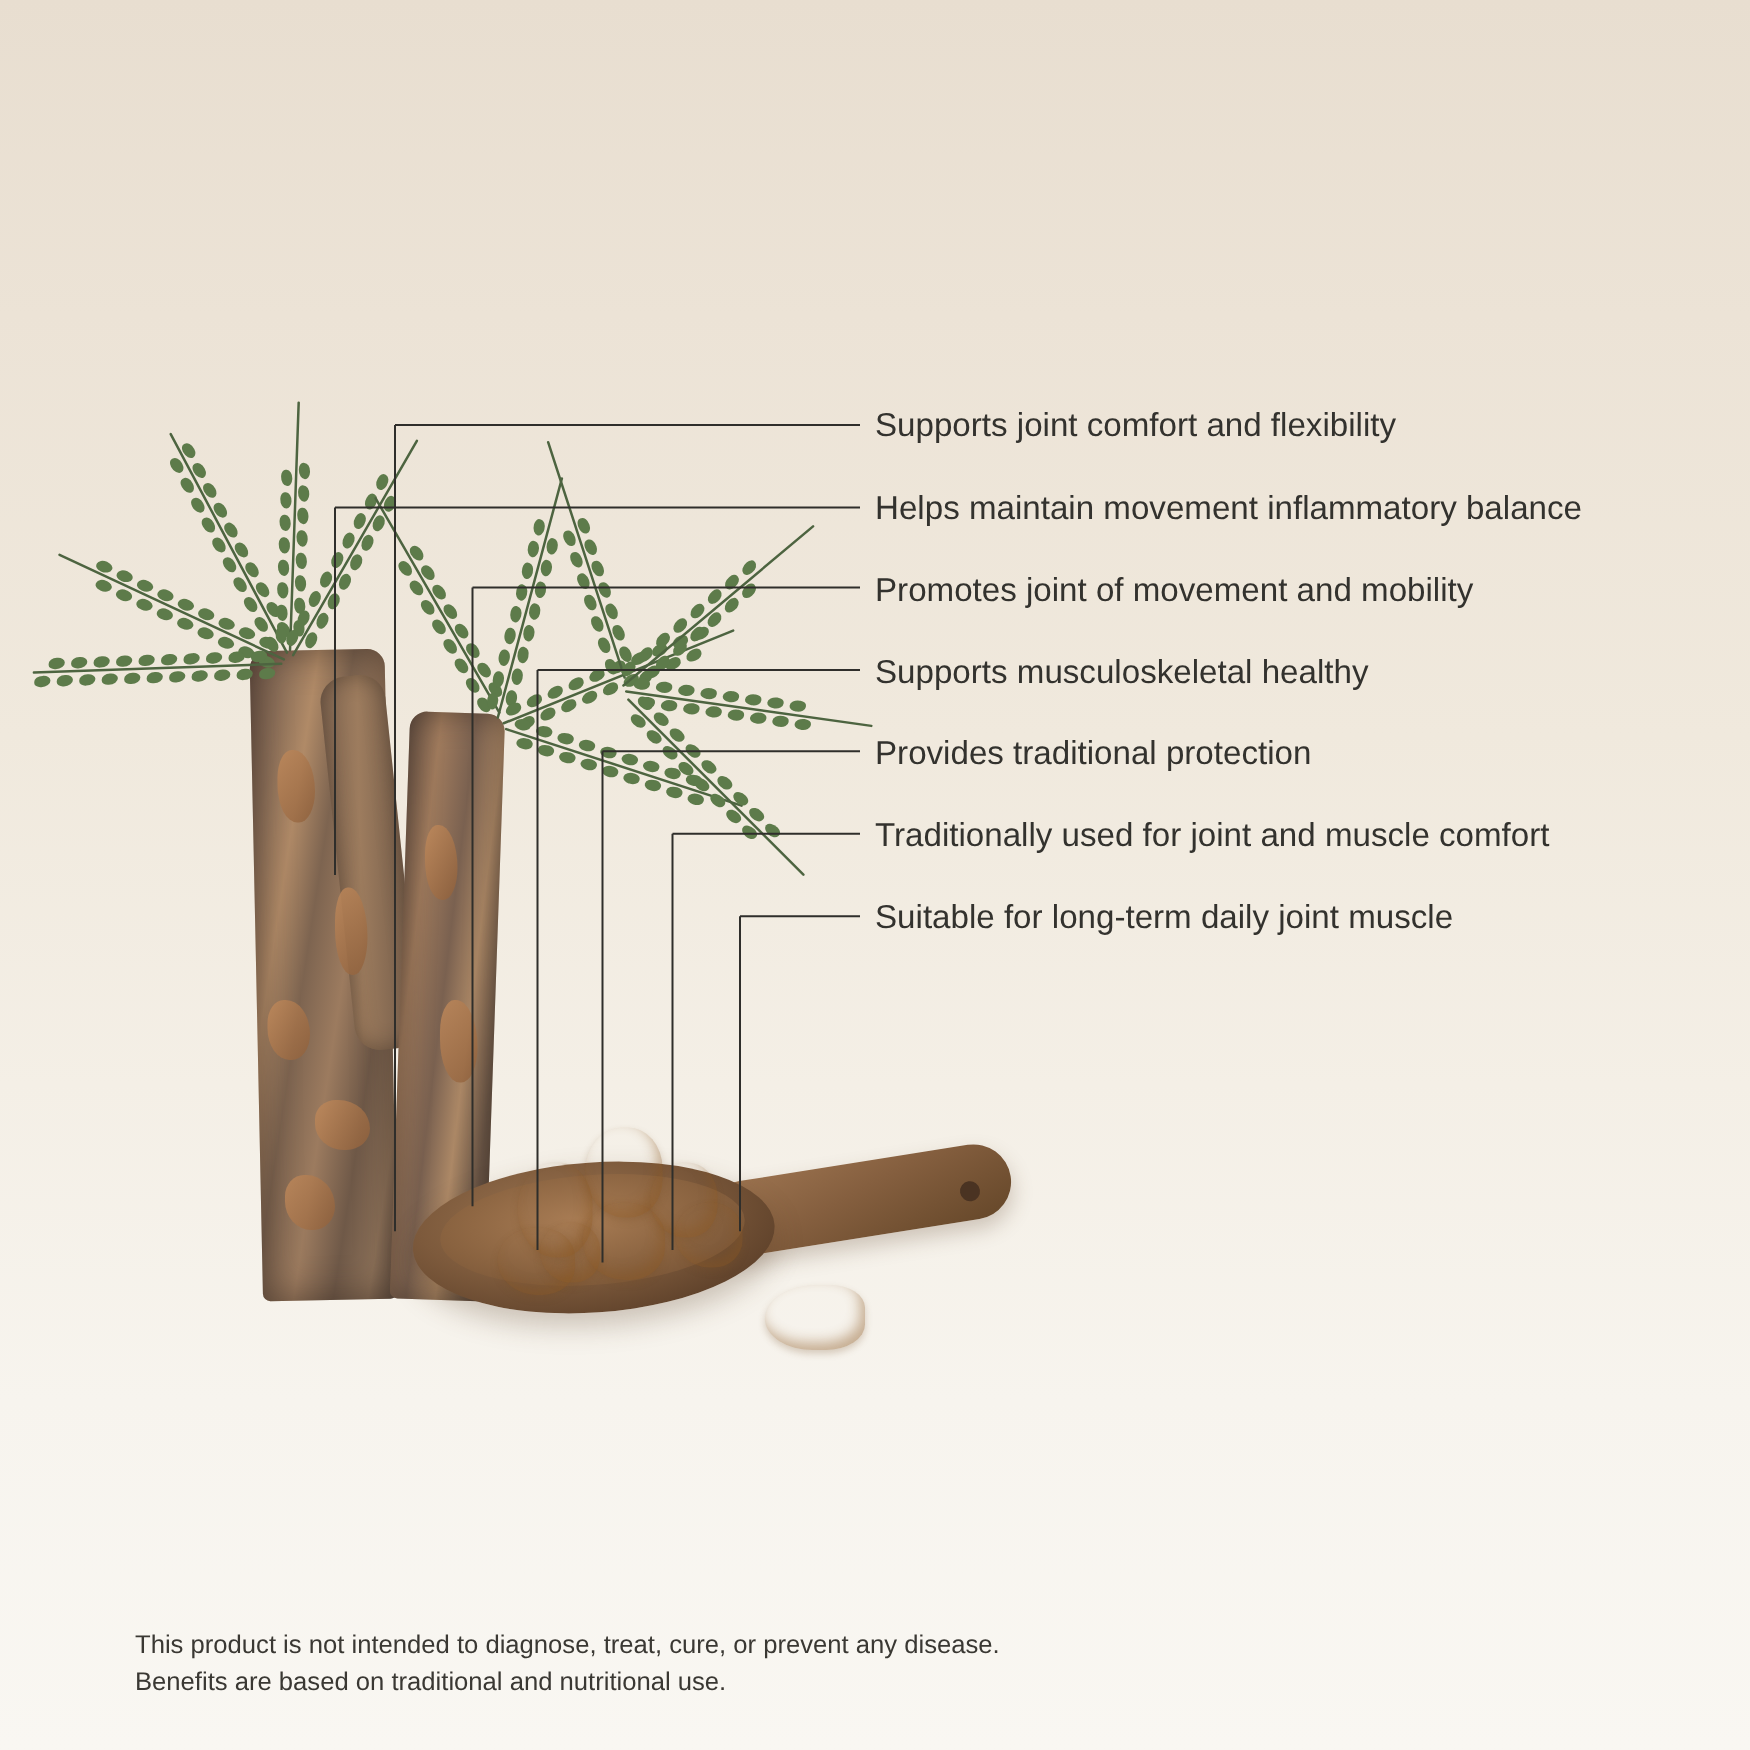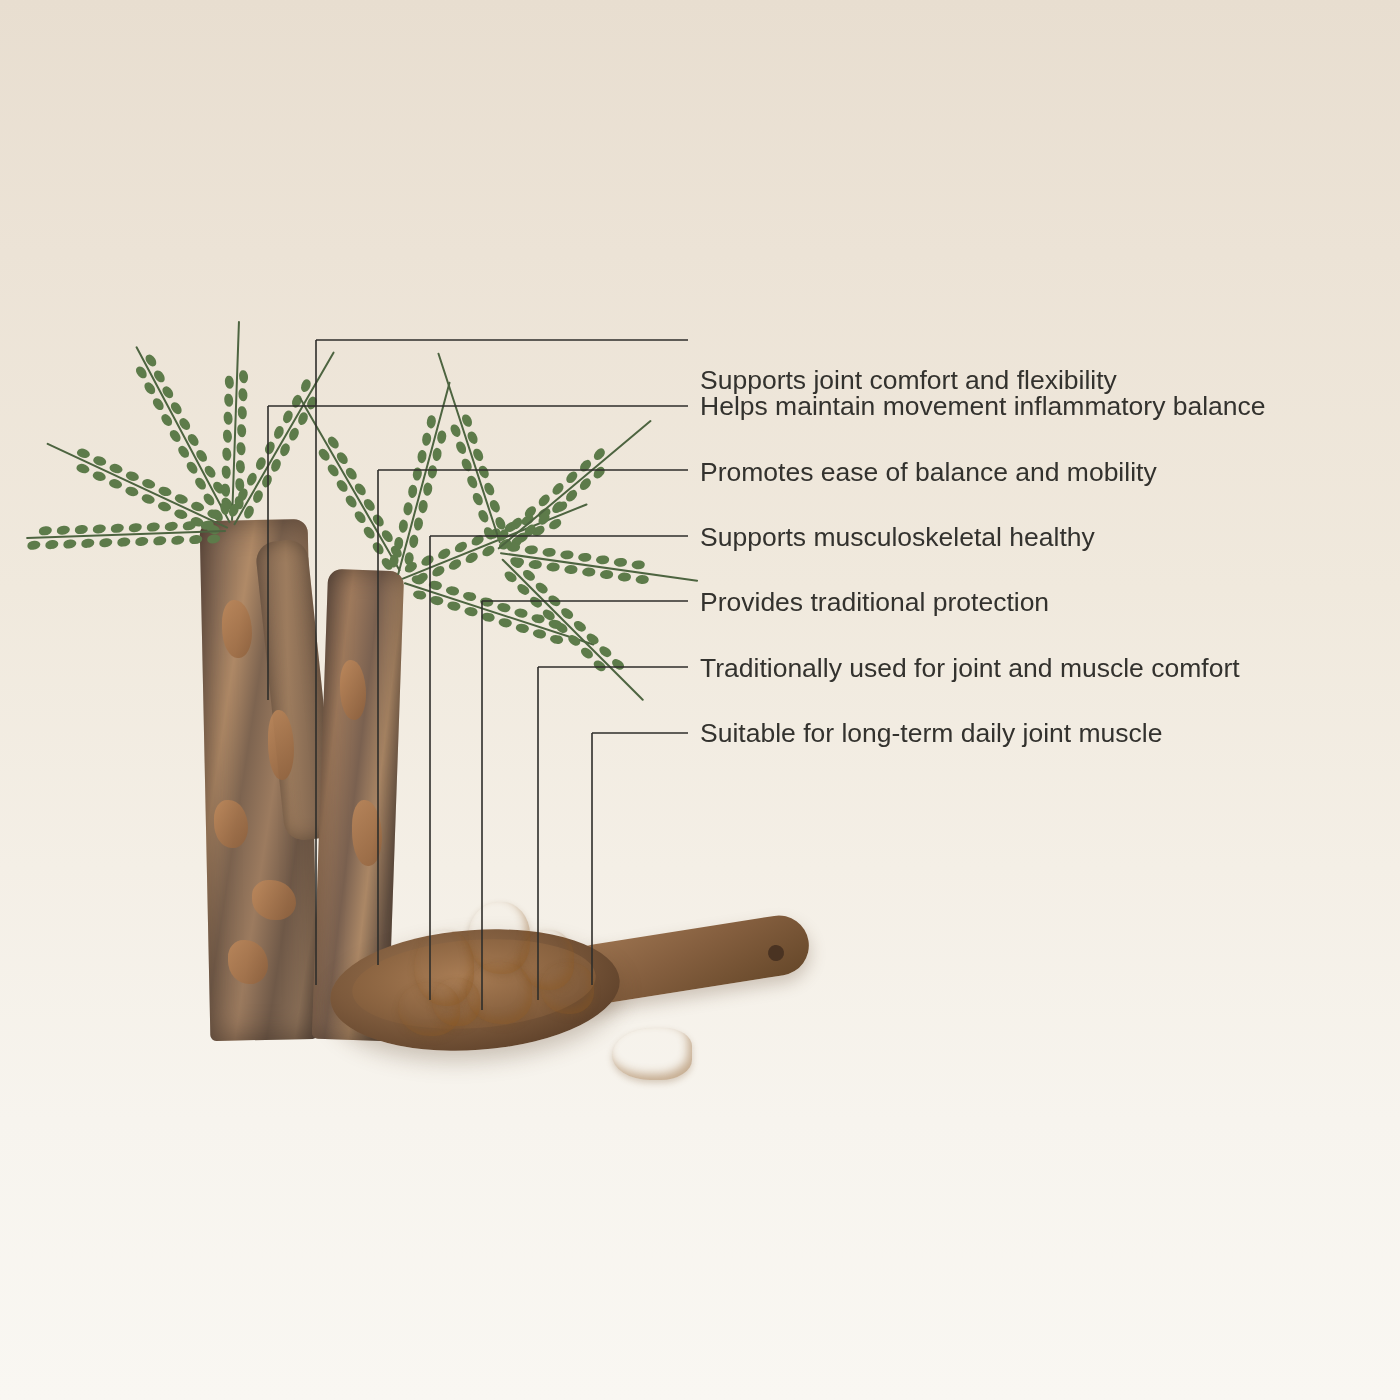--- a/index.html
+++ b/index.html
@@ -531,23 +531,27 @@
       <path d="M 268 406 L 268 700 M 268 406 L 688 406"></path>
       <path d="M 378 470 L 378 965 M 378 470 L 688 470"></path>
       <path d="M 430 536 L 430 1000 M 430 536 L 688 536"></path>
       <path d="M 482 601 L 482 1010 M 482 601 L 688 601"></path>
       <path d="M 538 667 L 538 1000 M 538 667 L 688 667"></path>
       <path d="M 592 733 L 592 985 M 592 733 L 688 733"></path>
     </g>
   </svg>
 
   <div id="benefits">
-    <div class="benefit" style="top:327px;margin-top:40px;">Supports joint comfort and flexibility</div>
+    <div class="benefit" style="top:327px;">Supports joint comfort and flexibility</div>
     <div class="benefit" style="top:393px;">Helps maintain movement inflammatory balance</div>
-    <div class="benefit" style="top:459px;">Promotes ease of balance and mobility</div>
+    <div class="benefit" style="top:459px;">Promotes joint of movement and mobility</div>
     <div class="benefit" style="top:524px;">Supports musculoskeletal healthy</div>
     <div class="benefit" style="top:589px;">Provides traditional protection</div>
     <div class="benefit" style="top:655px;">Traditionally used for joint and muscle comfort</div>
     <div class="benefit" style="top:720px;">Suitable for long-term daily joint muscle</div>
   </div>
 
+  <div id="disclaimer">
+    <div>This product is not intended to diagnose, treat, cure, or prevent any disease.</div>
+    <div>Benefits are based on traditional and nutritional use.</div>
+  </div>
 
 </div>
 
 </body></html>

